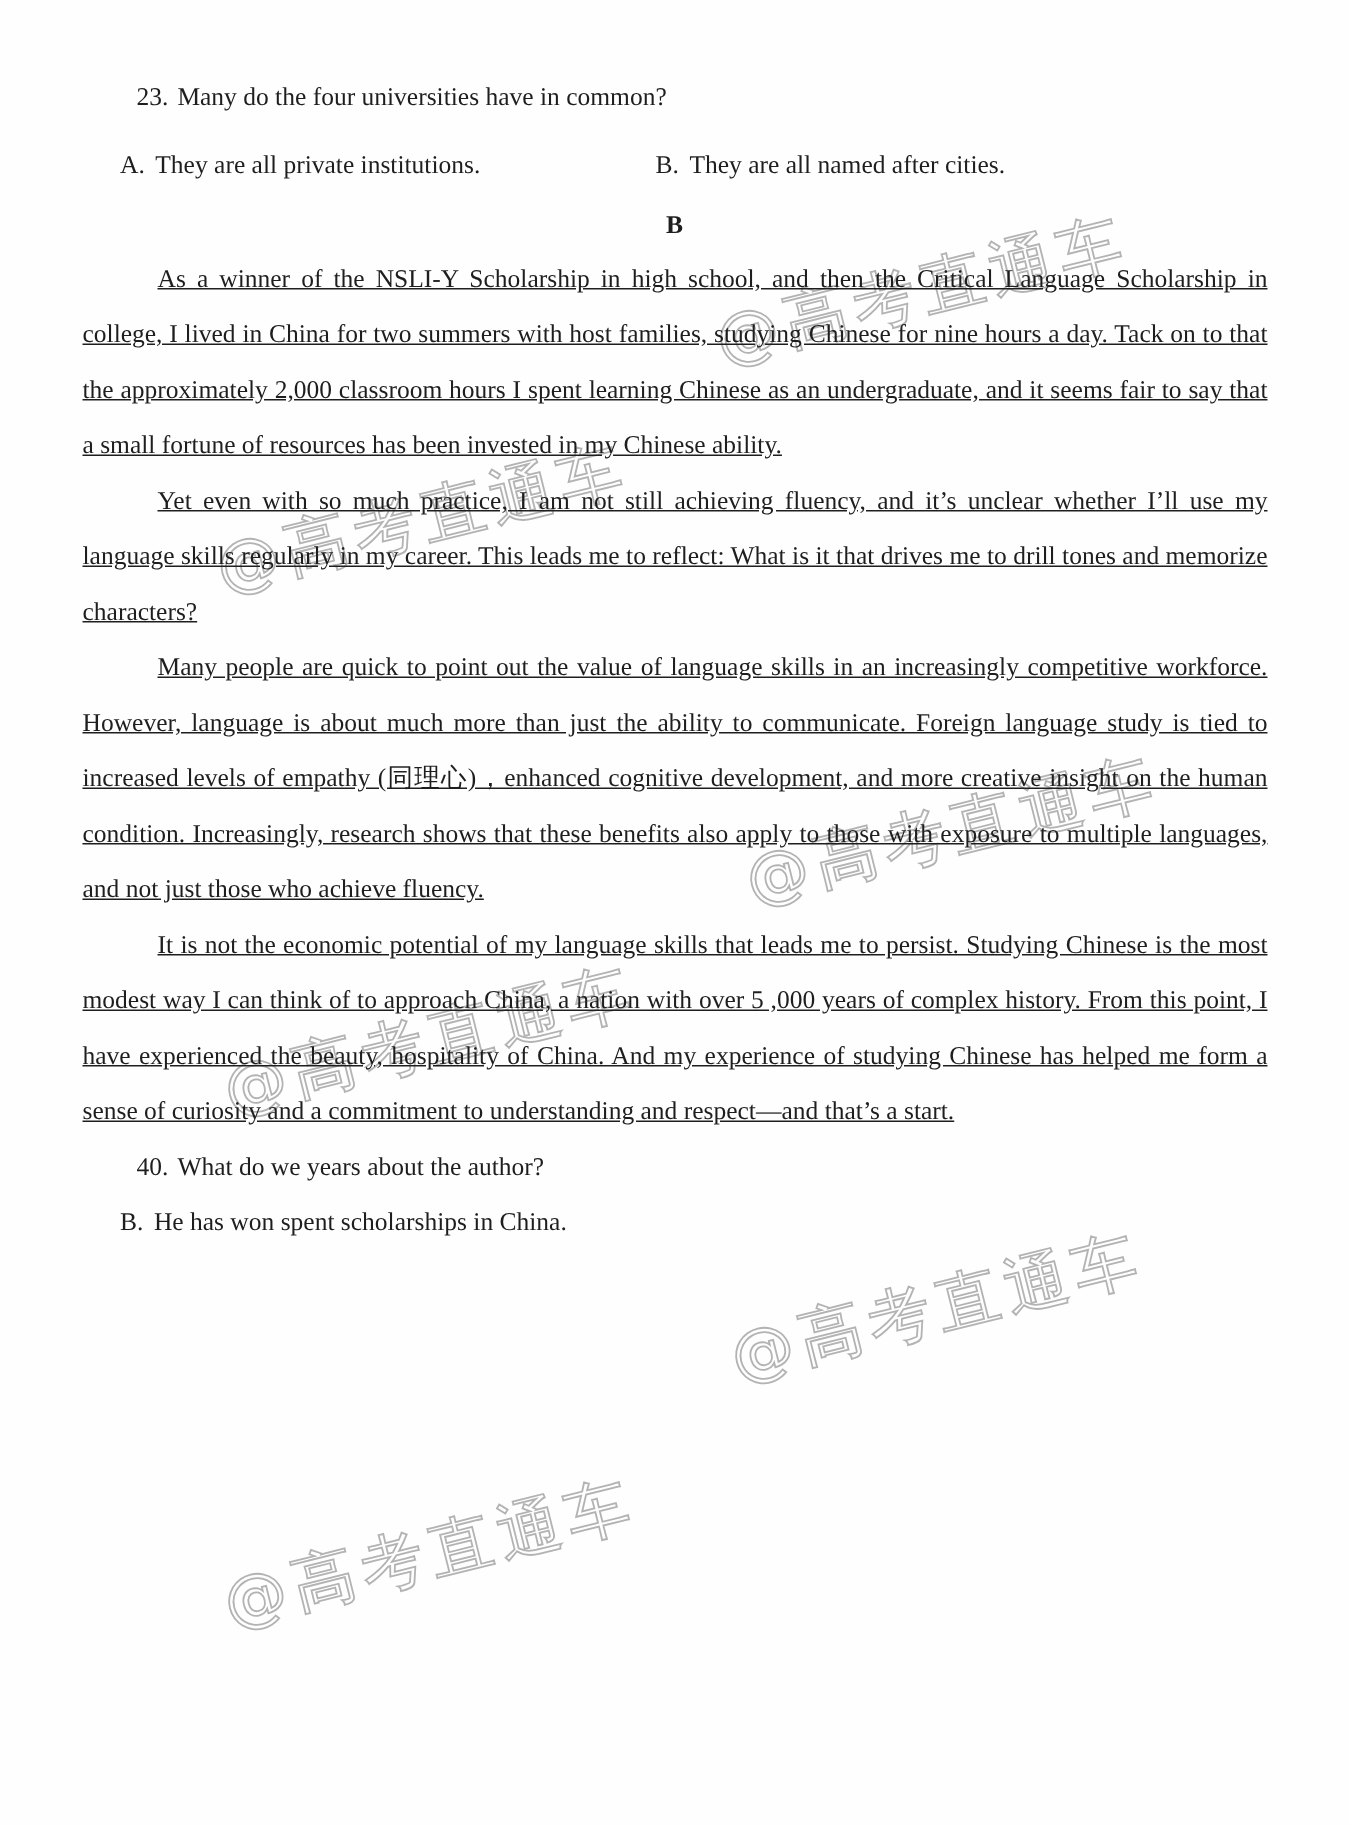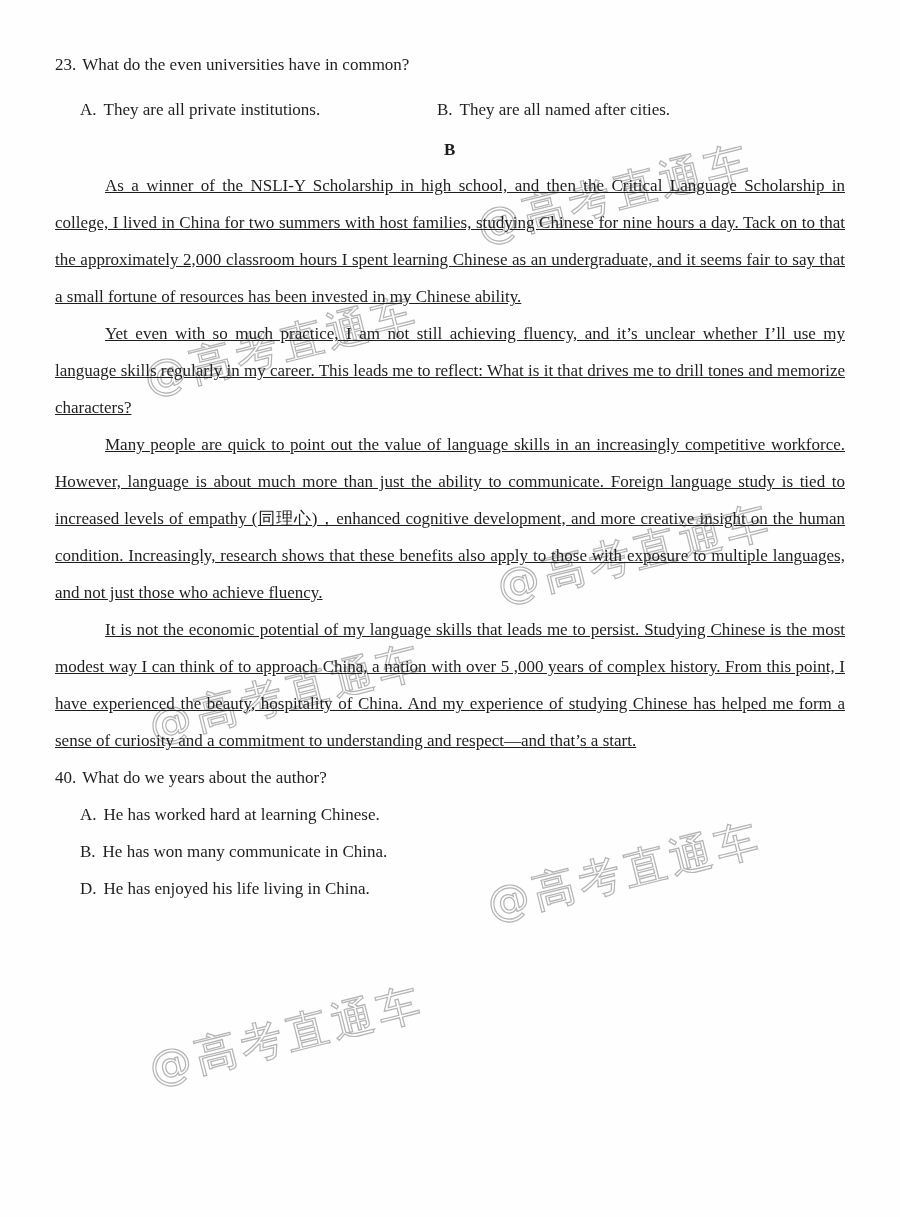--- a/index.html
+++ b/index.html
@@ -17,21 +17,21 @@
   .content {
     position: relative;
     z-index: 2;
     padding: 46px 55px 0 55px;
     font-size: 17px;
   }
   .question-line {
     line-height: 26px;
     white-space: nowrap;
   }
-  .q-num { margin-right: 6px; }
+  .q-num { margin-right: 6px; margin-left: 36px; }
   .opt-label { margin-right: 7px; }
   .opt-grid {
     display: grid;
     grid-template-columns: 357px 1fr;
     margin-left: 25px;
     margin-top: 14px;
   }
   .opt-grid .opt { line-height: 26px; white-space: nowrap; }
   .section-heading {
     text-align: center;
@@ -90,21 +90,21 @@
   <div class="wm wm-2">@高考直通车</div>
   <div class="wm wm-3">@高考直通车</div>
   <div class="wm wm-4">@高考直通车</div>
   <div class="wm wm-5">@高考直通车</div>
   <div class="wm wm-6">@高考直通车</div>
 
   <div class="content">
 
     <div class="question-block">
       <div class="question-line">
-        <span class="q-num">23.</span><span>What do the even universities have in common?</span>
+        <span class="q-num">23.</span><span>Many do the four universities have in common?</span>
       </div>
       <div class="opt-grid">
         <span class="opt">
           <span class="opt-label">A.</span><span>They are all private institutions.</span>
         </span>
         <span class="opt">
           <span class="opt-label">B.</span><span>They are all named after cities.</span>
         </span>
       </div>
     </div>
@@ -117,25 +117,19 @@
       <p>Many people are quick to point out the value of language skills in an increasingly competitive workforce. However, language is about much more than just the ability to communicate. Foreign language study is tied to increased levels of empathy (同理心)，enhanced cognitive development, and more creative insight on the human condition. Increasingly, research shows that these benefits also apply to those with exposure to multiple languages, and not just those who achieve fluency.</p>
       <p>It is not the economic potential of my language skills that leads me to persist. Studying Chinese is the most modest way I can think of to approach China, a nation with over 5 ,000 years of complex history. From this point, I have experienced the beauty, hospitality of China. And my experience of studying Chinese has helped me form a sense of curiosity and a commitment to understanding and respect—and that’s a start.</p>
     </div>
 
     <div class="question-block">
       <div class="question-line">
         <span class="q-num">40.</span><span>What do we years about the author?</span>
       </div>
       <div class="q-options-col">
         <span class="opt">
-          <span class="opt-label">A.</span><span>He has worked hard at learning Chinese.</span>
-        </span>
-        <span class="opt">
-          <span class="opt-label">B.</span><span>He has won many communicate in China.</span>
-        </span>
-        <span class="opt">
-          <span class="opt-label">D.</span><span>He has enjoyed his life living in China.</span>
+          <span class="opt-label">B.</span><span>He has won spent scholarships in China.</span>
         </span>
       </div>
     </div>
 
   </div>
 </div>
 
 </body></html>

